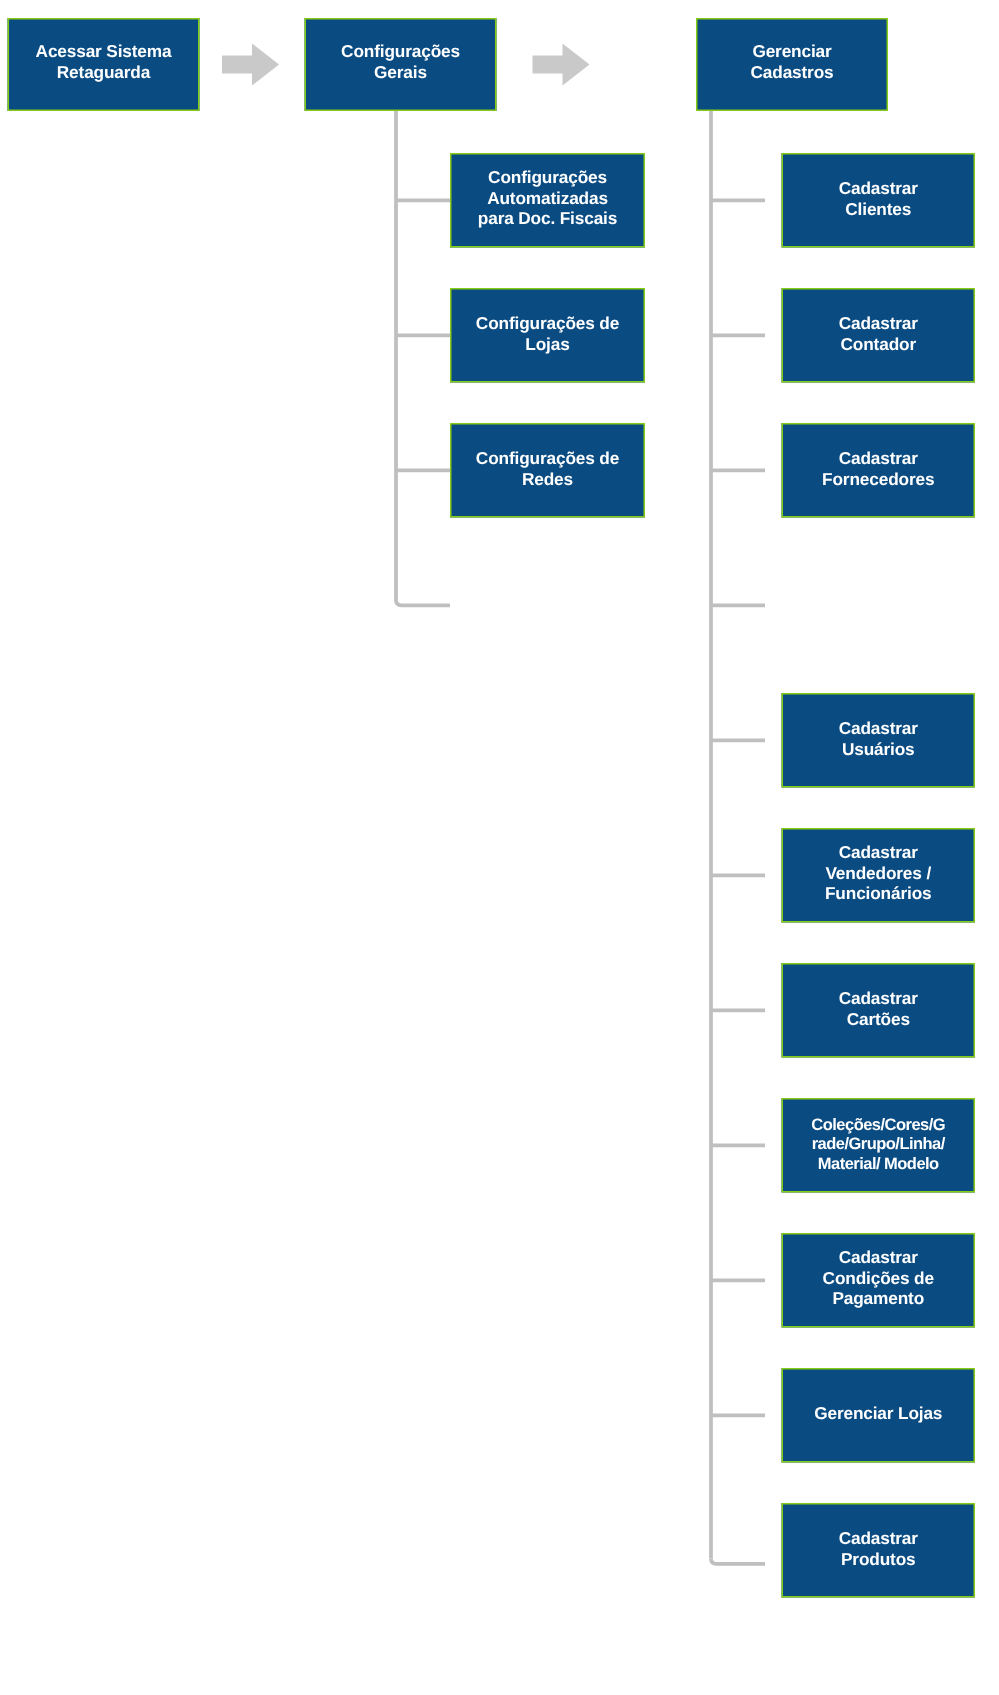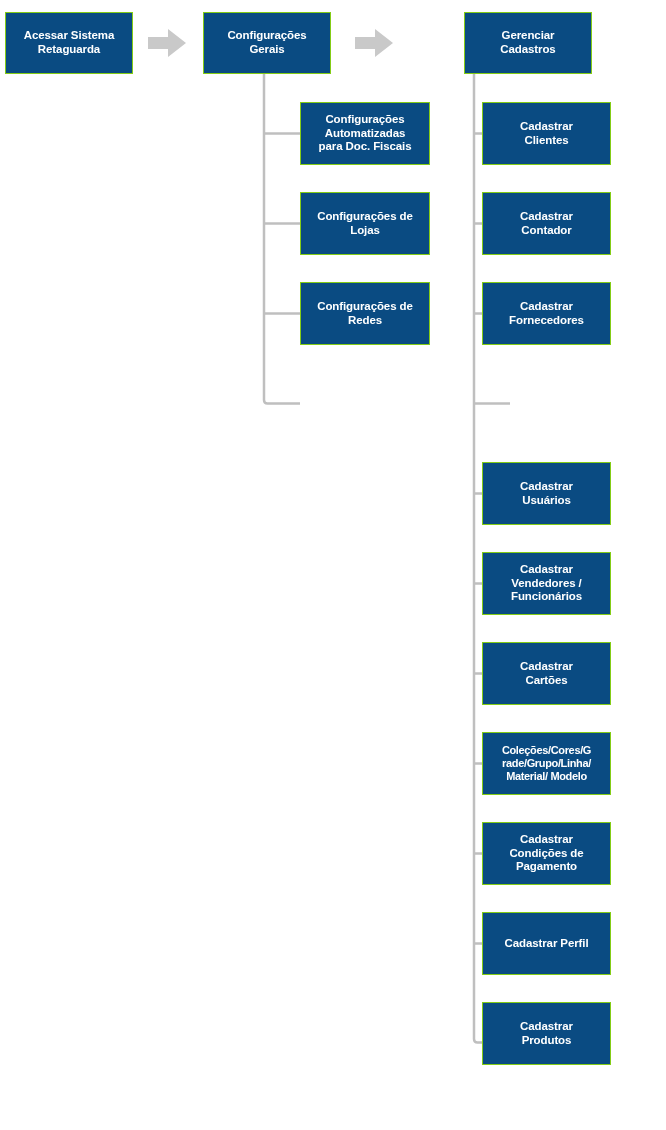--- a/index.html
+++ b/index.html
@@ -32,21 +32,21 @@
   
   .node.top{width:128px;height:62px;top:12px;font-size:11.5px;}
   #node-acessar{left:5px;}
   #node-config-gerais{left:203px;}
   #node-gerenciar{left:434px;margin-left:30px;}
 
   
   .node.child-left{left:300px;width:130px;height:63px;font-size:11.5px;}
 
   
-  .node.child-right{left:482px;width:129px;height:63px;font-size:11.5px;}
+  .node.child-right{left:521px;width:129px;height:63px;font-size:11.5px;}
   .node.tight{font-size:11px;letter-spacing:-0.35px;}
 
   
   .arrow{position:absolute;z-index:3;}
   .arrow .shaft{
     position:absolute;left:0;top:8px;width:22px;height:12px;background:#c9c9c9;
   }
   .arrow .head{
     position:absolute;left:20px;top:0;width:0;height:0;
     border-top:14px solid transparent;
@@ -155,20 +155,20 @@
     <span class="lbl">Coleções/Cores/G
 rade/Grupo/Linha/
 Material/ Modelo</span>
   </div>
   <div class="node child-right" style="top:822px">
     <span class="lbl">Cadastrar
 Condições de
 Pagamento</span>
   </div>
   <div class="node child-right" style="top:912px">
-    <span class="lbl">Cadastrar Perfil</span>
+    <span class="lbl">Gerenciar Lojas</span>
   </div>
   <div class="node child-right" style="top:1002px">
     <span class="lbl">Cadastrar
 Produtos</span>
   </div>
 
 </div>
 
 </body></html>

